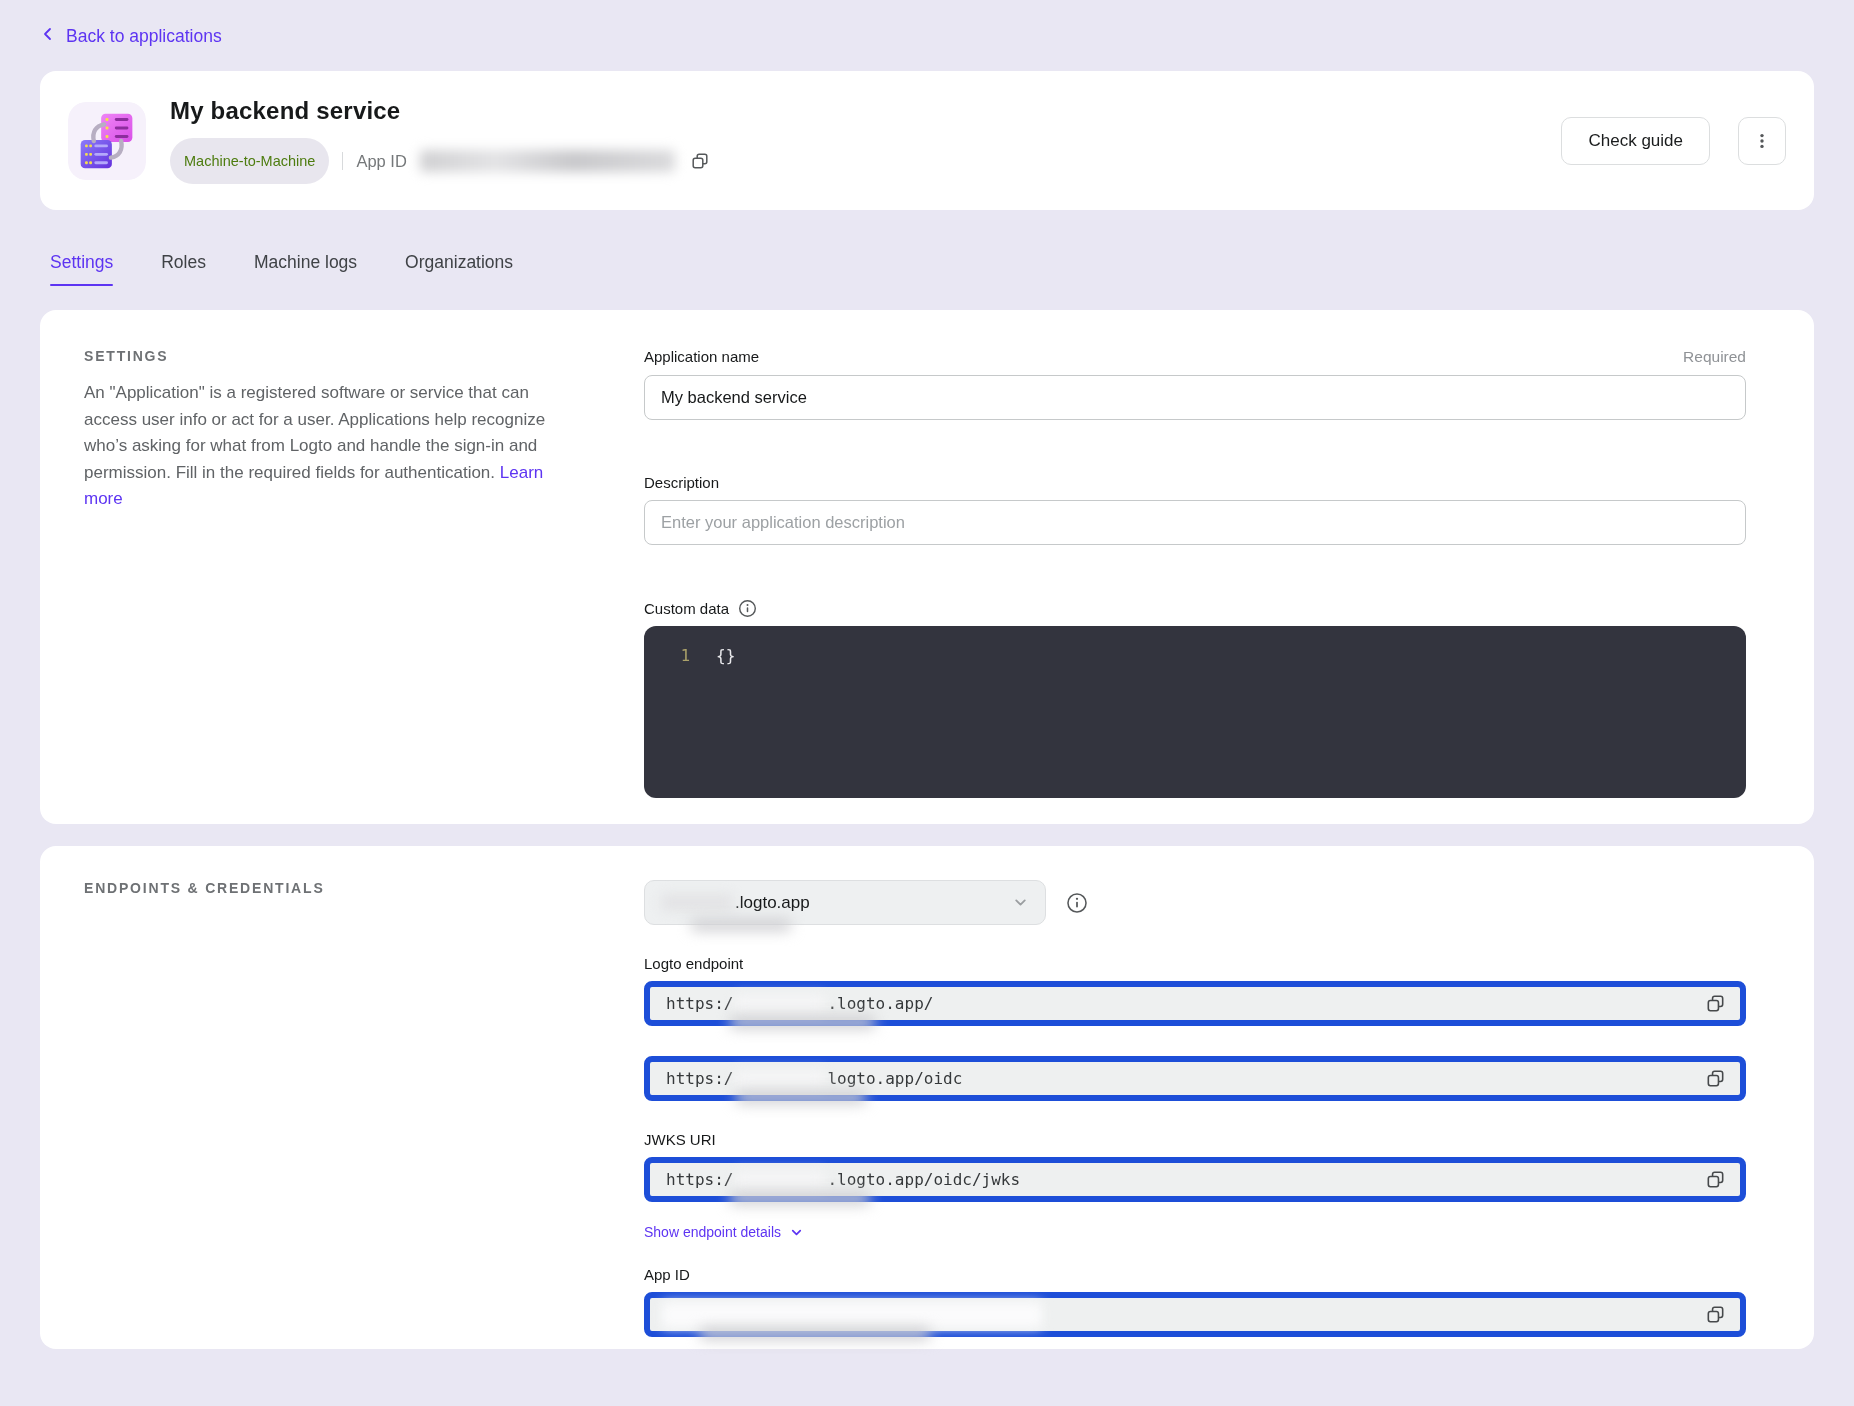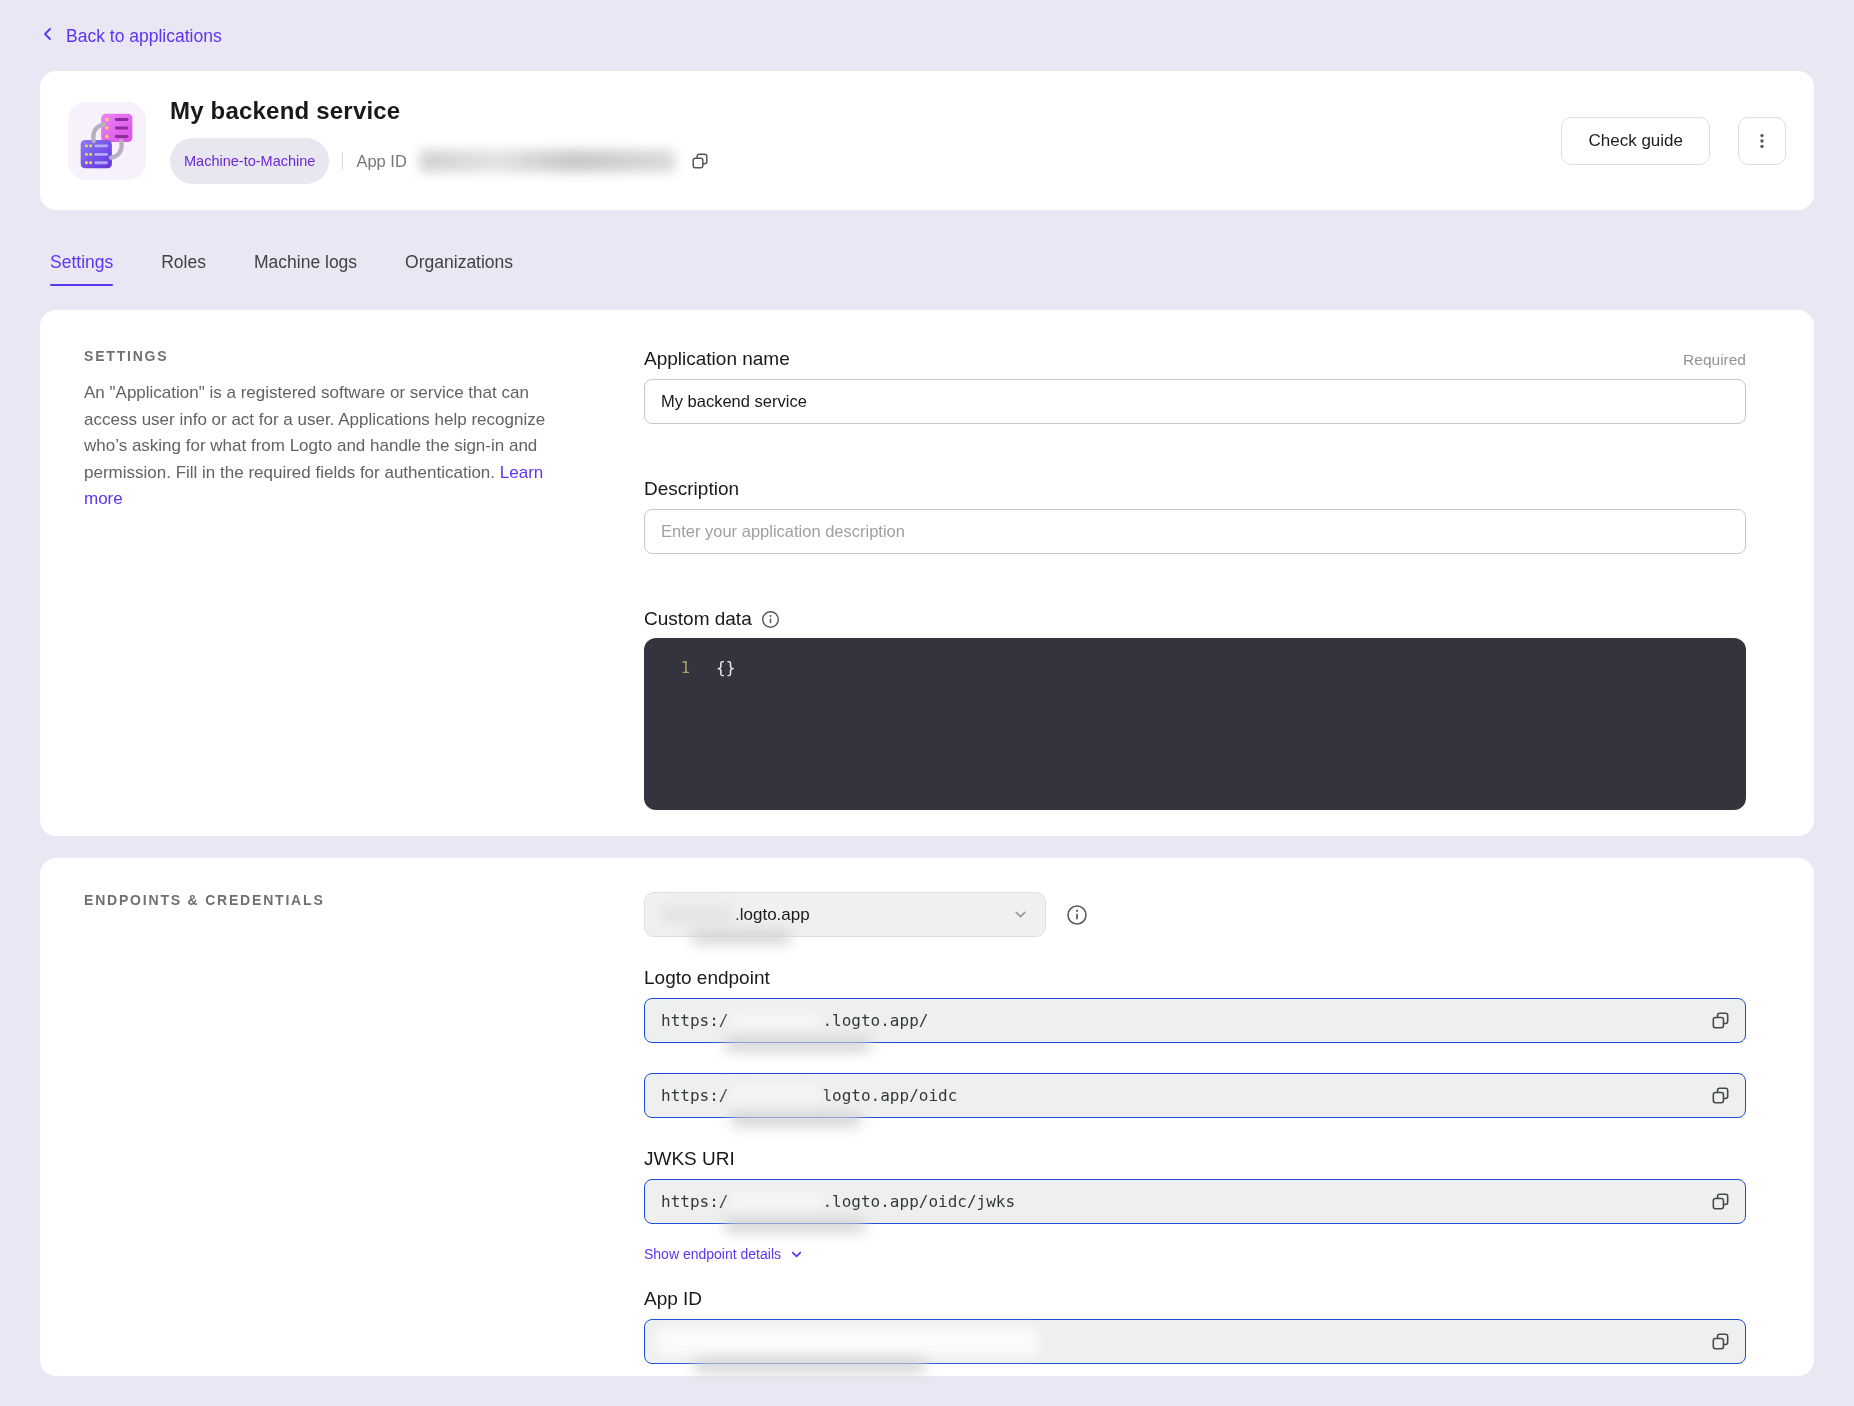--- a/index.html
+++ b/index.html
@@ -17,21 +17,21 @@
               font-size: 17.5px; font-weight: 500; cursor: pointer; width: max-content; }
   .back-row svg { display: block; }
 
   
   .header-card { margin-top: 24px; background: #fff; border-radius: 16px;
                  padding: 26px 28px; display: flex; align-items: center; }
   .logo { width: 78px; height: 78px; border-radius: 18px; flex-shrink: 0; }
   .header-info { margin-left: 24px; flex: 1; min-width: 0; }
   .app-title { font-size: 24px; font-weight: 700; letter-spacing: .2px; color: #17191a; }
   .meta-row { display: flex; align-items: center; margin-top: 13px; gap: 13px; }
-  .badge { background: #e8e6ee; color: #6d28d9; font-size: 14.5px; padding: 15px 14px;
+  .badge { background: #e8e6ee; color: #4d7c0f; font-size: 14.5px; padding: 15px 14px;
            border-radius: 999px; white-space: nowrap; }
   .vdiv { width: 1px; height: 18px; background: #d8dadc; }
   .appid-label { color: #75787a; font-size: 16.5px; }
   .redact { display: inline-block; border-radius: 4px; background: #d6d6d8; filter: blur(6px); }
   .appid-redact { width: 255px; height: 22px;
                   background: linear-gradient(90deg,#cfcfd1,#e2e2e4 30%,#c7c7ca 60%,#dadadc); }
   .icon-btn-plain { background: none; border: none; color: #55585a; cursor: pointer;
                     display: flex; align-items: center; padding: 3px; }
   .header-actions { display: flex; gap: 28px; align-items: center; }
   .btn-outline { background: #fff; border: 1px solid #dcdedf; border-radius: 10px; height: 48px;
@@ -54,21 +54,21 @@
   .card1 { margin-top: 24px; }
   .card2 { margin-top: 22px; padding-top: 34px; padding-bottom: 12px; }
   .col-left { width: 470px; flex-shrink: 0; margin-right: 90px; }
   .section-title { font-size: 14px; font-weight: 700; letter-spacing: 1.8px; color: #6e7174; }
   .section-desc { margin-top: 16px; font-size: 17px; line-height: 1.56; color: #606366; }
   .link { color: #5d34f2; cursor: pointer; text-decoration: none; }
   .col-right { flex: 1; min-width: 0; }
 
   
   .field-head { display: flex; justify-content: space-between; align-items: baseline; margin-bottom: 9px; }
-  .field-label { font-size: 19px; font-weight: 500; color: #17191a;
+  .field-label { font-size: 15px; font-weight: 500; color: #17191a;
                  display: flex; align-items: center; gap: 9px; }
   .required { font-size: 15.5px; color: #8f9296; font-weight: 400; }
   .text-input { width: 100%; height: 45px; border: 1px solid #c6c9ca; border-radius: 8px;
                 padding: 0 16px; font-size: 16.5px; font-family: inherit; color: #17191a;
                 background: #fff; outline: none; }
   .text-input::placeholder { color: #9da1a4; }
   .group { margin-top: 54px; }
   .group-sm { margin-top: 30px; }
   .info-ic { color: #55585a; display: flex; align-items: center; cursor: pointer; }
 
@@ -82,21 +82,21 @@
 
   
   .select-row { display: flex; align-items: center; gap: 20px; }
   .select { width: 402px; height: 45px; background: #eef0f1; border: 1px solid #dddfe1;
             border-radius: 10px; display: flex; align-items: center; padding: 0 16px;
             font-size: 17px; color: #17191a; cursor: pointer; position: relative; }
   .select .chev { margin-left: auto; color: #9b9ea1; display: flex; }
   .sel-redact { width: 72px; height: 17px; margin-right: 2px; background: #e3e3e5; }
   .smudge { position: absolute; filter: blur(7px); background: #cfcfd2; border-radius: 4px; }
 
-  .copyfield { position: relative; height: 45px; background: #eef0f0; border: 1px solid #1d4ed8;
+  .copyfield { position: relative; height: 45px; background: #eef0f0; border: 6px solid #1d4ed8;
                border-radius: 8px; display: flex; align-items: center; padding: 0 8px 0 16px;
                font-family: "DejaVu Sans Mono", monospace; font-size: 16px; color: #35383a; }
   .mid-redact { width: 90px; height: 18px; margin: 0 2px; background: #f5f5f6; }
   .copy-btn { margin-left: auto; width: 34px; height: 34px; display: flex; align-items: center;
               justify-content: center; background: none; border: none; color: #46494b;
               cursor: pointer; border-radius: 6px; flex-shrink: 0; }
   .show-details { margin-top: 22px; display: flex; align-items: center; gap: 8px;
                   color: #5d34f2; font-size: 14px; font-weight: 500; cursor: pointer;
                   width: max-content; }
   .appid-group { margin-top: 26px; }

